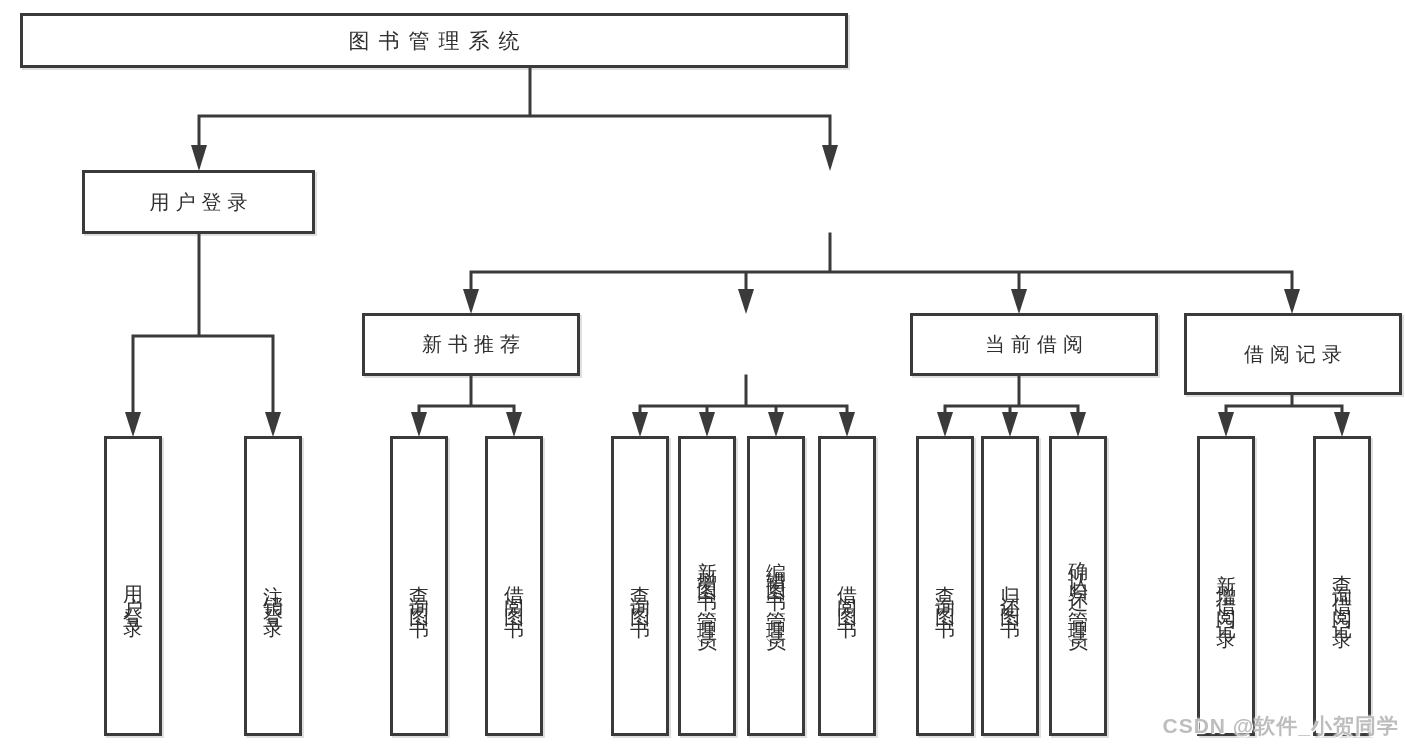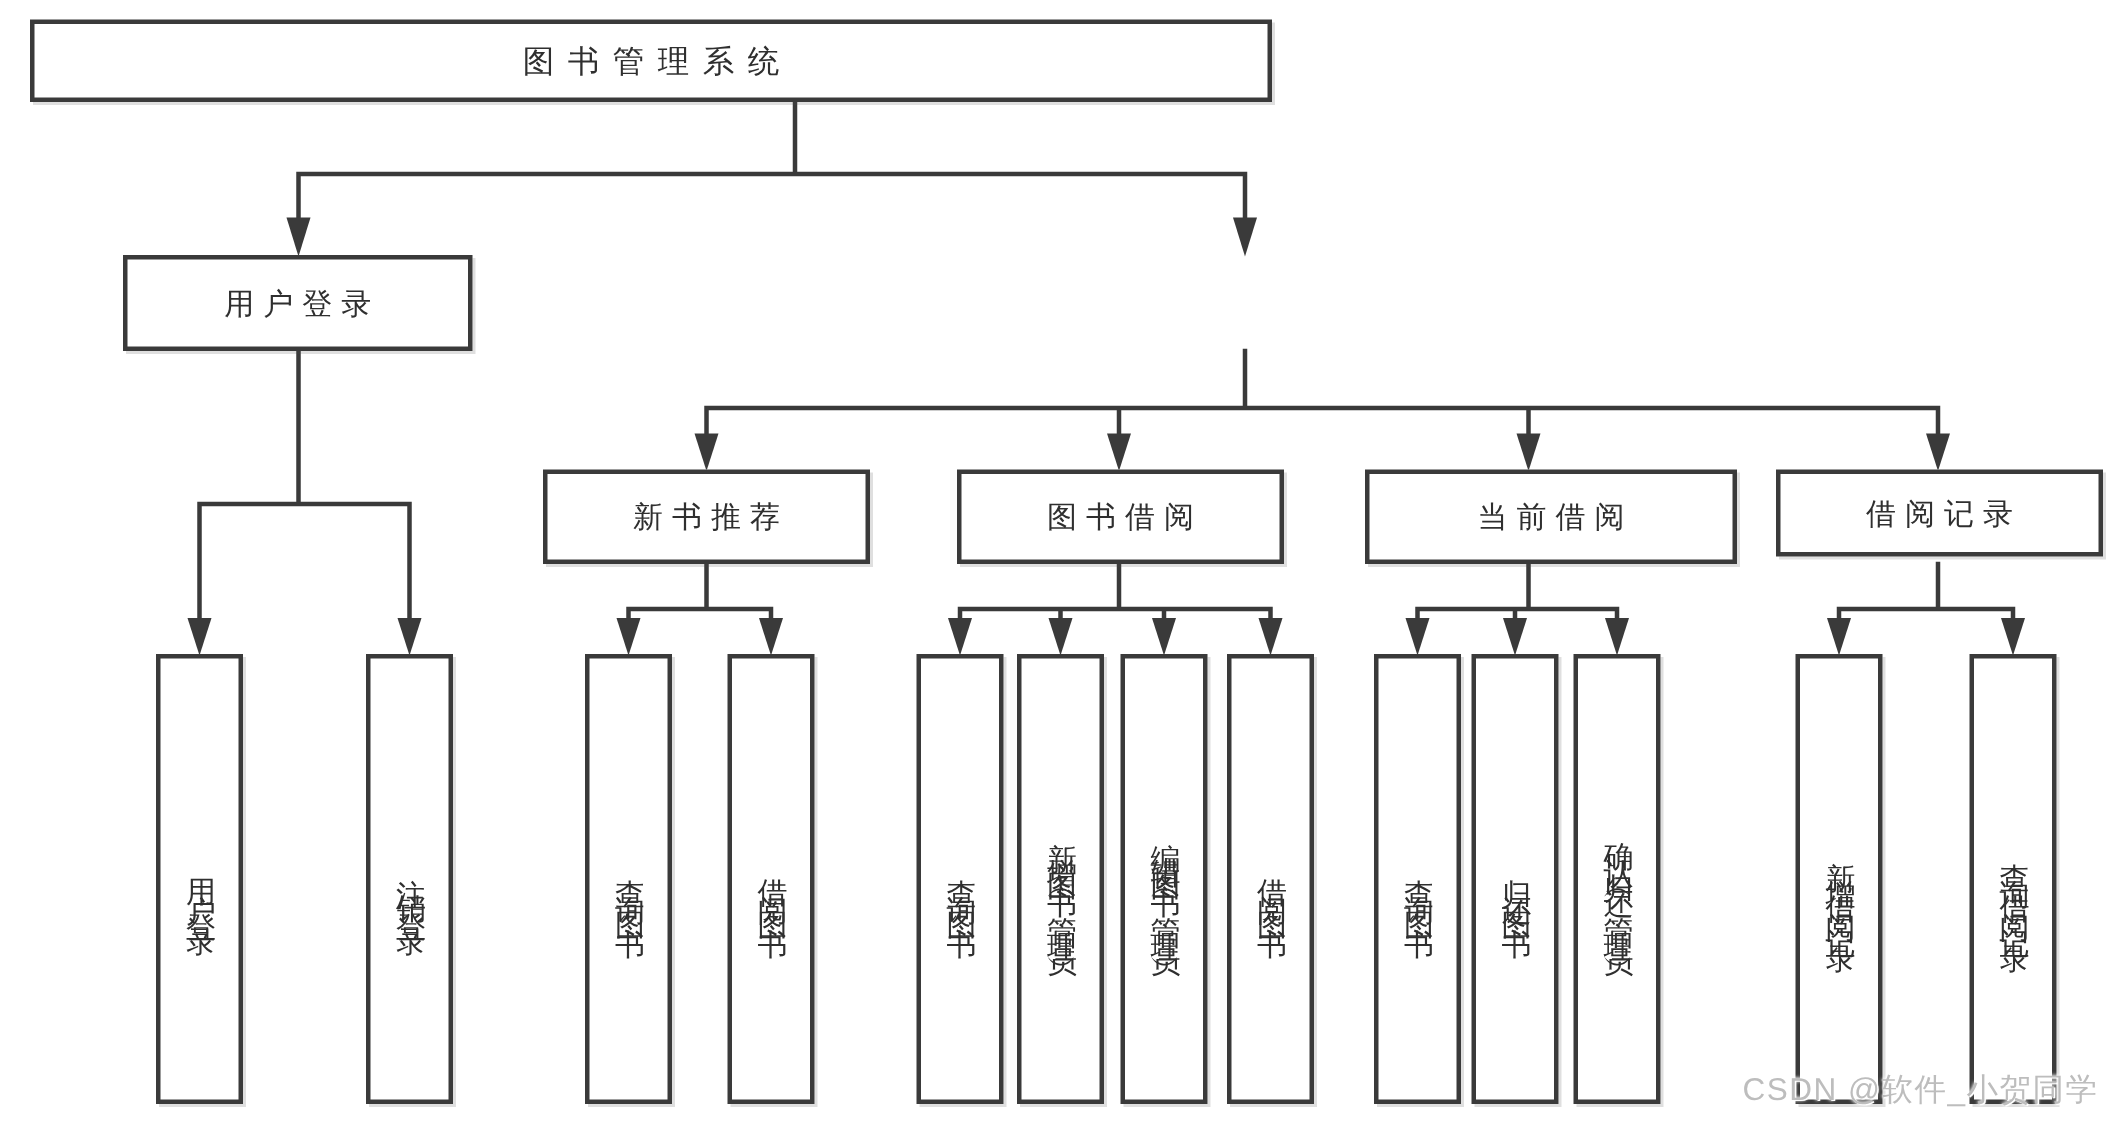--- a/index.html
+++ b/index.html
@@ -64,20 +64,21 @@
   #watermark {
     position: absolute;
     right: 6px;
     top: 712px;
     font-size: 21px;
     letter-spacing: 1px;
     color: var(--watermark-color, #bdbdbd);
     text-shadow: 0 0 2px #ffffff, 0 0 3px #ffffff, 1px 1px 0 #ffffff;
     white-space: nowrap;
     z-index: 5;
+    font-weight: bold;
   }
 </style>
 </head>
 <body>
 
 <div id="canvas">
 
   <svg id="wires" width="1405" height="747" viewBox="0 0 1405 747">
 
     <g>
@@ -126,23 +127,22 @@
       <polygon class="arrowhead" points="1218,412 1234,412 1226,437"></polygon>
       <polygon class="arrowhead" points="1334,412 1350,412 1342,437"></polygon>
     </g>
   </svg>
 
   <div class="node h-node root-node" style="left:20px; top:13px; width:828px; height:55px;">图书管理系统</div>
 
   <div class="node h-node" style="left:82px; top:170px; width:233px; height:64px;">用户登录</div>
 
   <div class="node h-node" style="left:362px; top:313px; width:218px; height:63px;">新书推荐</div>
-  <div class="node h-node" style="left:638px; top:313px; width:218px; height:63px;">图书借阅</div>
   <div class="node h-node" style="left:910px; top:313px; width:248px; height:63px;">当前借阅</div>
-  <div class="node h-node" style="left:1184px; top:313px; width:218px; height:58px;">借阅记录</div>
+  <div class="node h-node" style="left:1184px; top:313px; width:218px; height:82px;">借阅记录</div>
 
   <div class="node v-node" style="left:104px; top:436px; width:58px; height:300px;">
     <span>用户登录</span>
   </div>
   <div class="node v-node" style="left:244px; top:436px; width:58px; height:300px;">
     <span>注销登录</span>
   </div>
 
   <div class="node v-node" style="left:390px; top:436px; width:58px; height:300px;">
     <span>查询图书</span>

